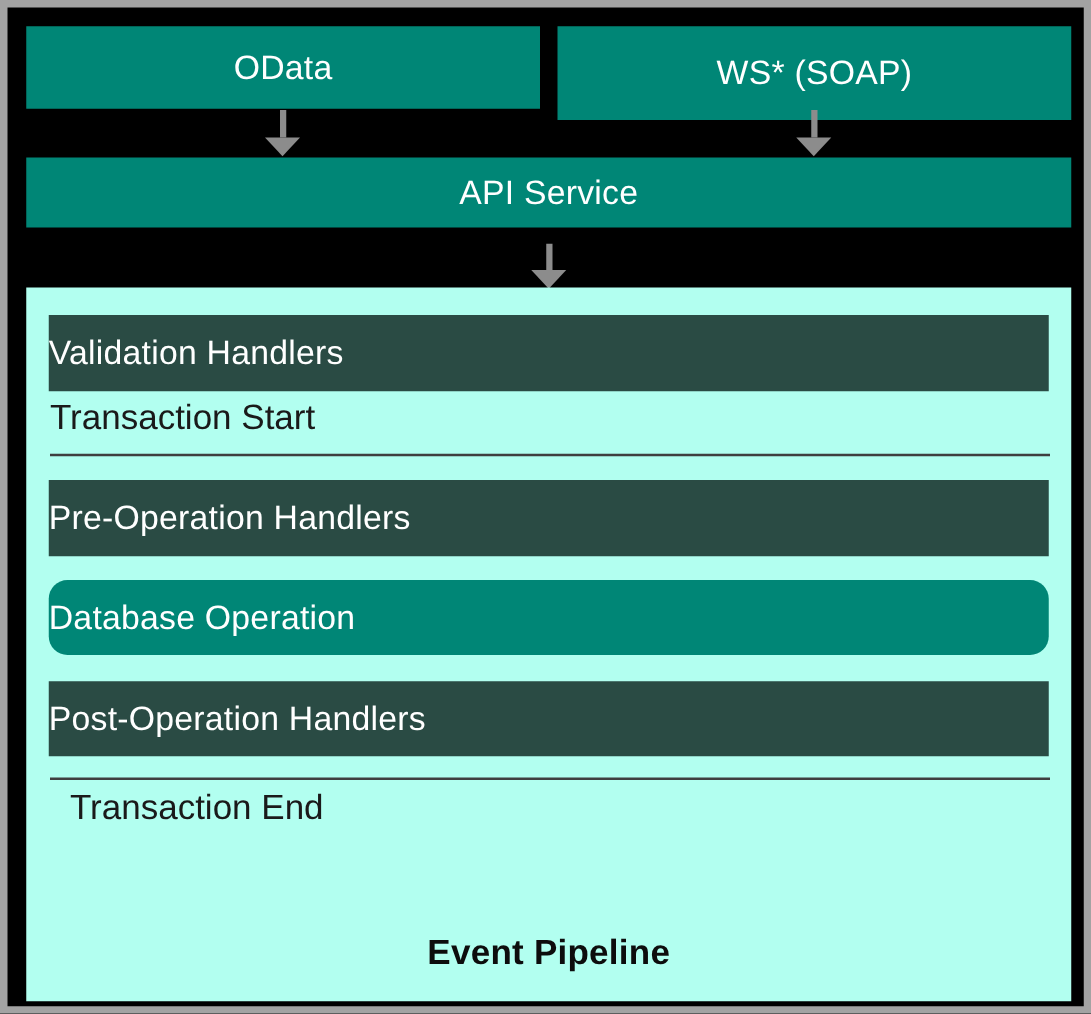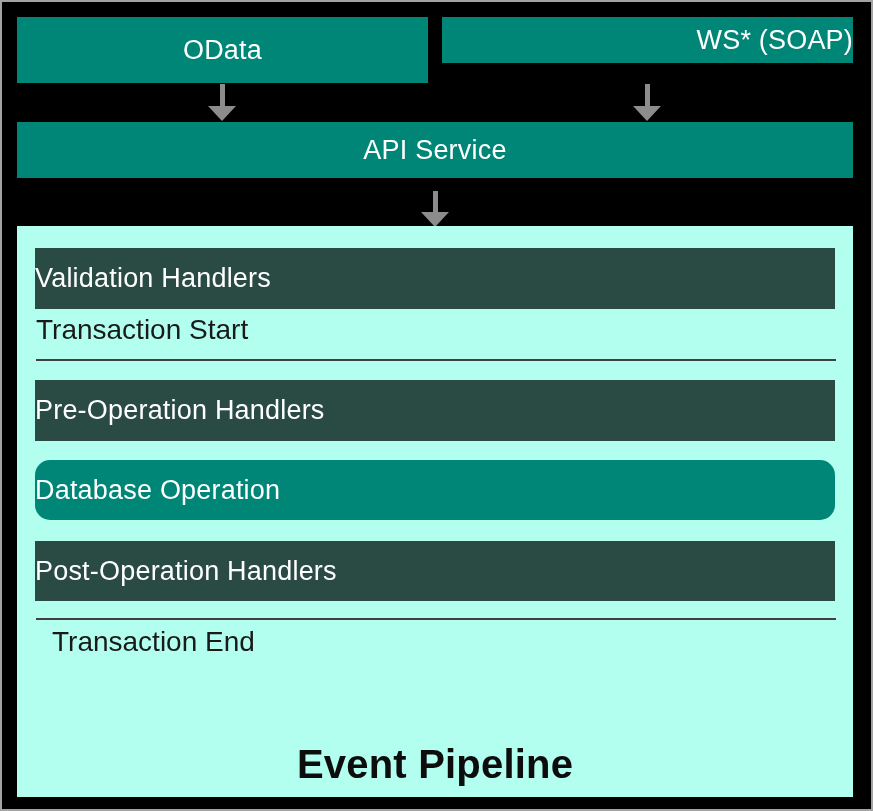--- a/index.html
+++ b/index.html
@@ -5,41 +5,41 @@
   html, body {
     margin: 0;
     padding: 0;
     background: #000;
   }
   .canvas {
     position: relative;
     width: 873px;
     height: 811px;
     background: #000;
-    border: 2px solid #a3a3a3;
+    border: 6px solid #a3a3a3;
     box-sizing: border-box;
     font-family: "Liberation Sans", sans-serif;
     overflow: hidden;
   }
 
   
   .box {
     position: absolute;
     display: flex;
     align-items: center;
     justify-content: center;
     color: #ffffff;
     font-size: 27px;
     letter-spacing: 0.2px;
   }
   .teal  { background: #008676; }
   .dark  { background: #2a4b44; }
 
   .box-odata { left: 15px; top: 15px; width: 411px; height: 66px; }
-  .box-ws    { left: 440px; top: 15px; width: 411px; height: 46px; justify-content: flex-end; }
+  .box-ws    { left: 440px; top: 15px; width: 411px; height: 75px; }
   .box-api   { left: 15px; top: 120px; width: 836px; height: 56px; align-items: center; }
 
   
   .arrow {
     position: absolute;
     width: 28px;
     display: flex;
     flex-direction: column;
     align-items: center;
   }
@@ -100,21 +100,21 @@
   }
   .divider-start { top: 133px; }
   .divider-end   { top: 392px; }
 
   .panel-title {
     position: absolute;
     left: 0; top: 516px;
     width: 100%;
     text-align: center;
     color: #0d0d0d;
-    font-size: 40px;
+    font-size: 28px;
     font-weight: bold;
     letter-spacing: 0.2px;
   }
 </style>
 </head>
 <body>
 
 <div class="canvas">
 
   <div class="box teal box-odata">

